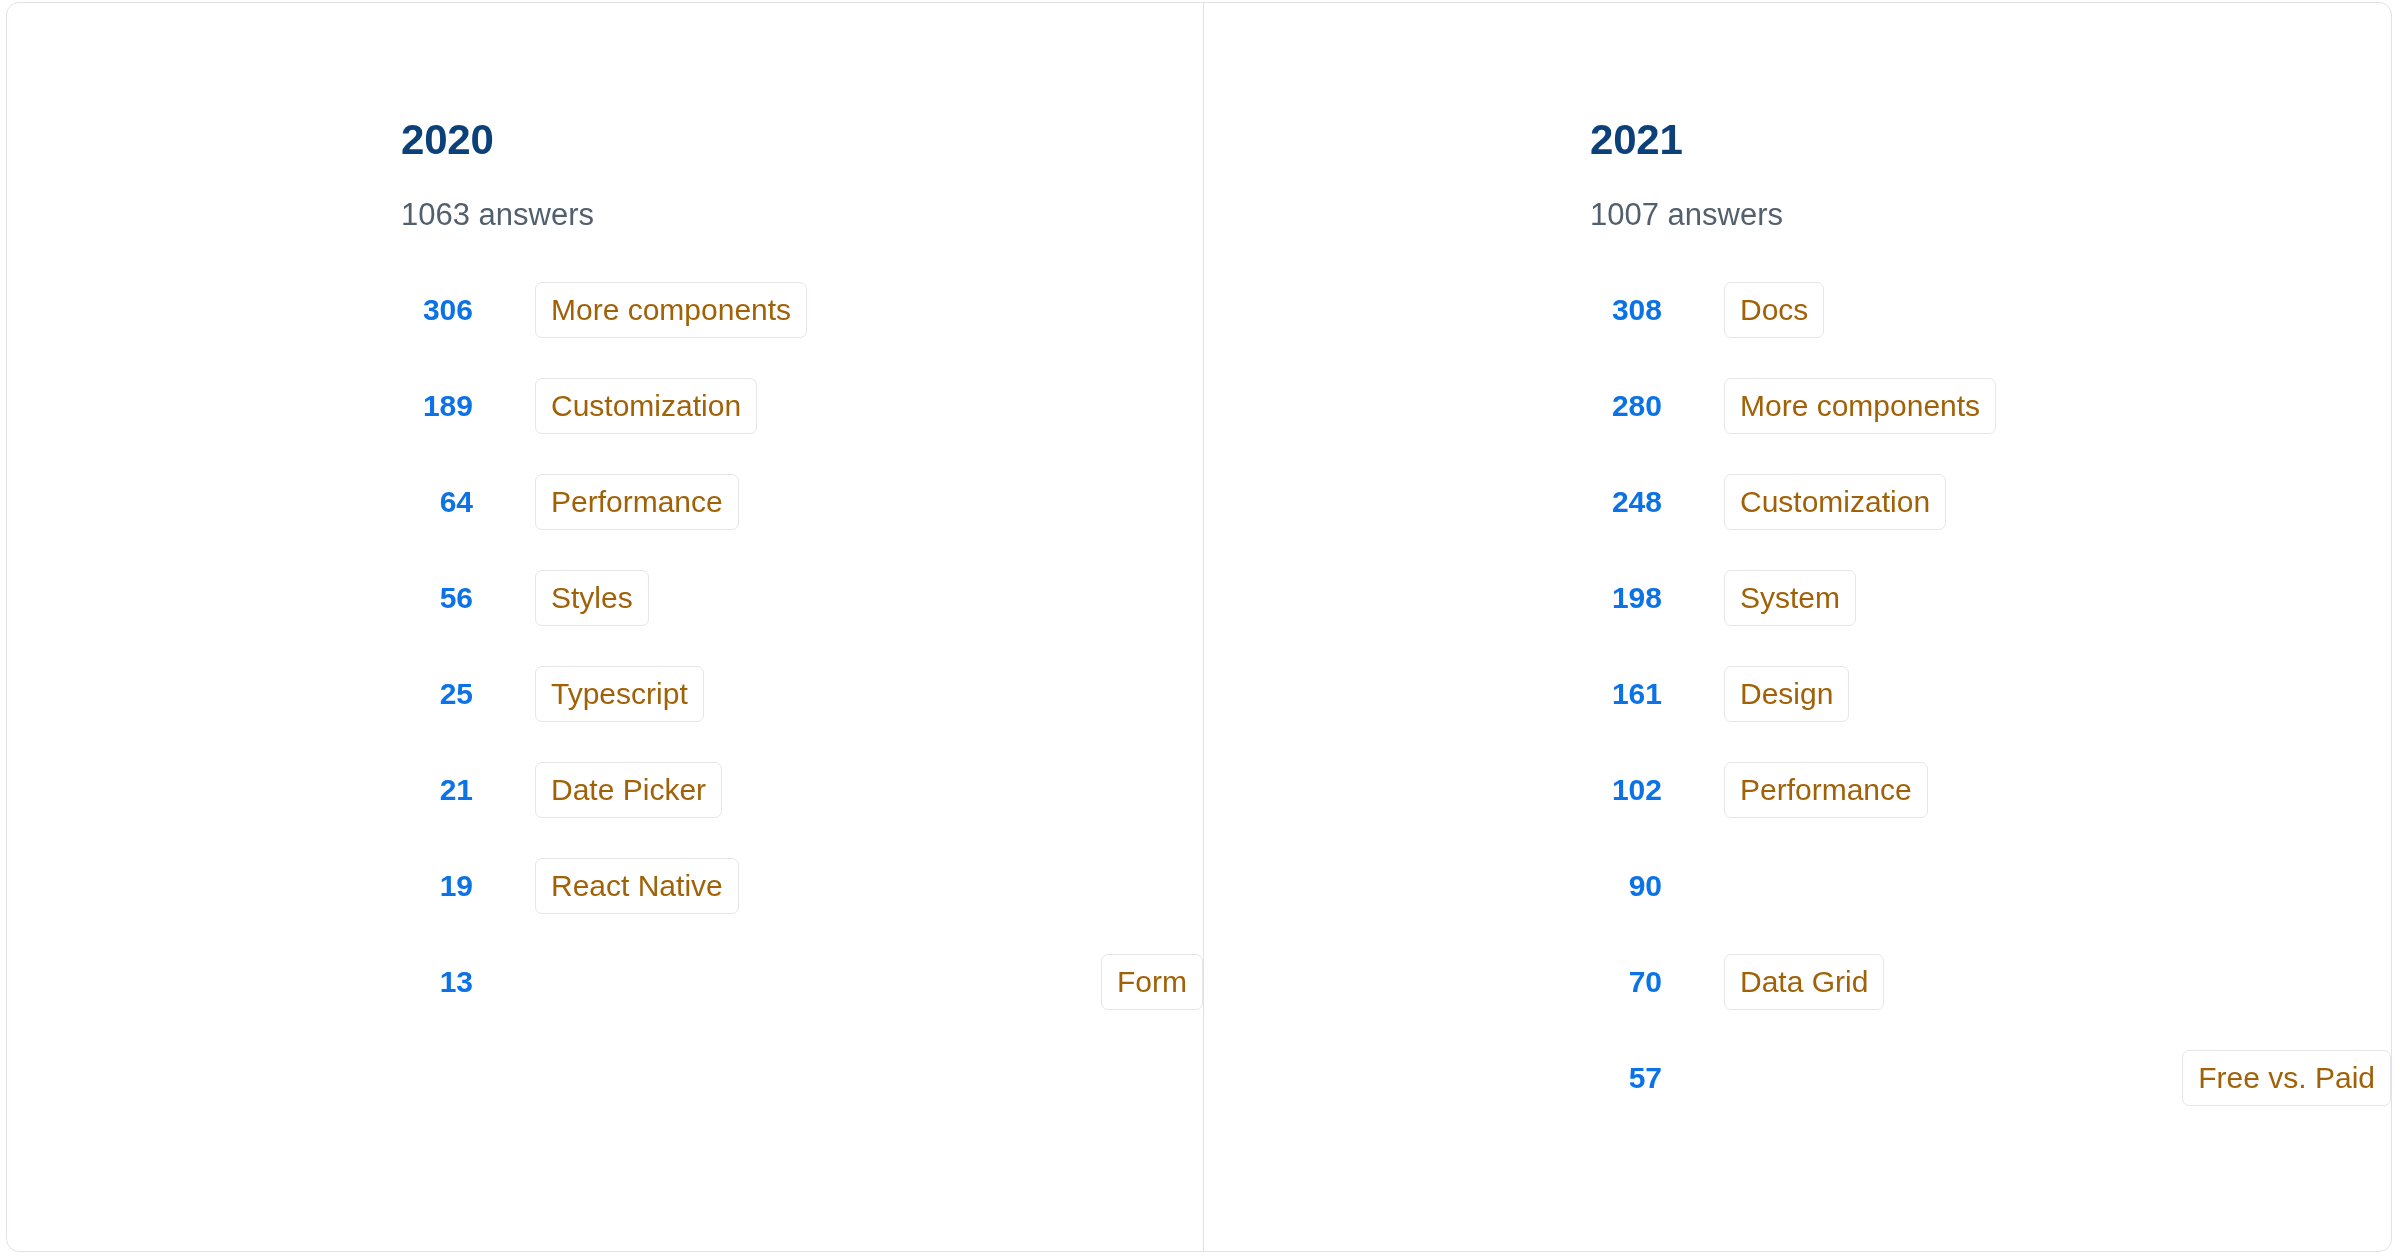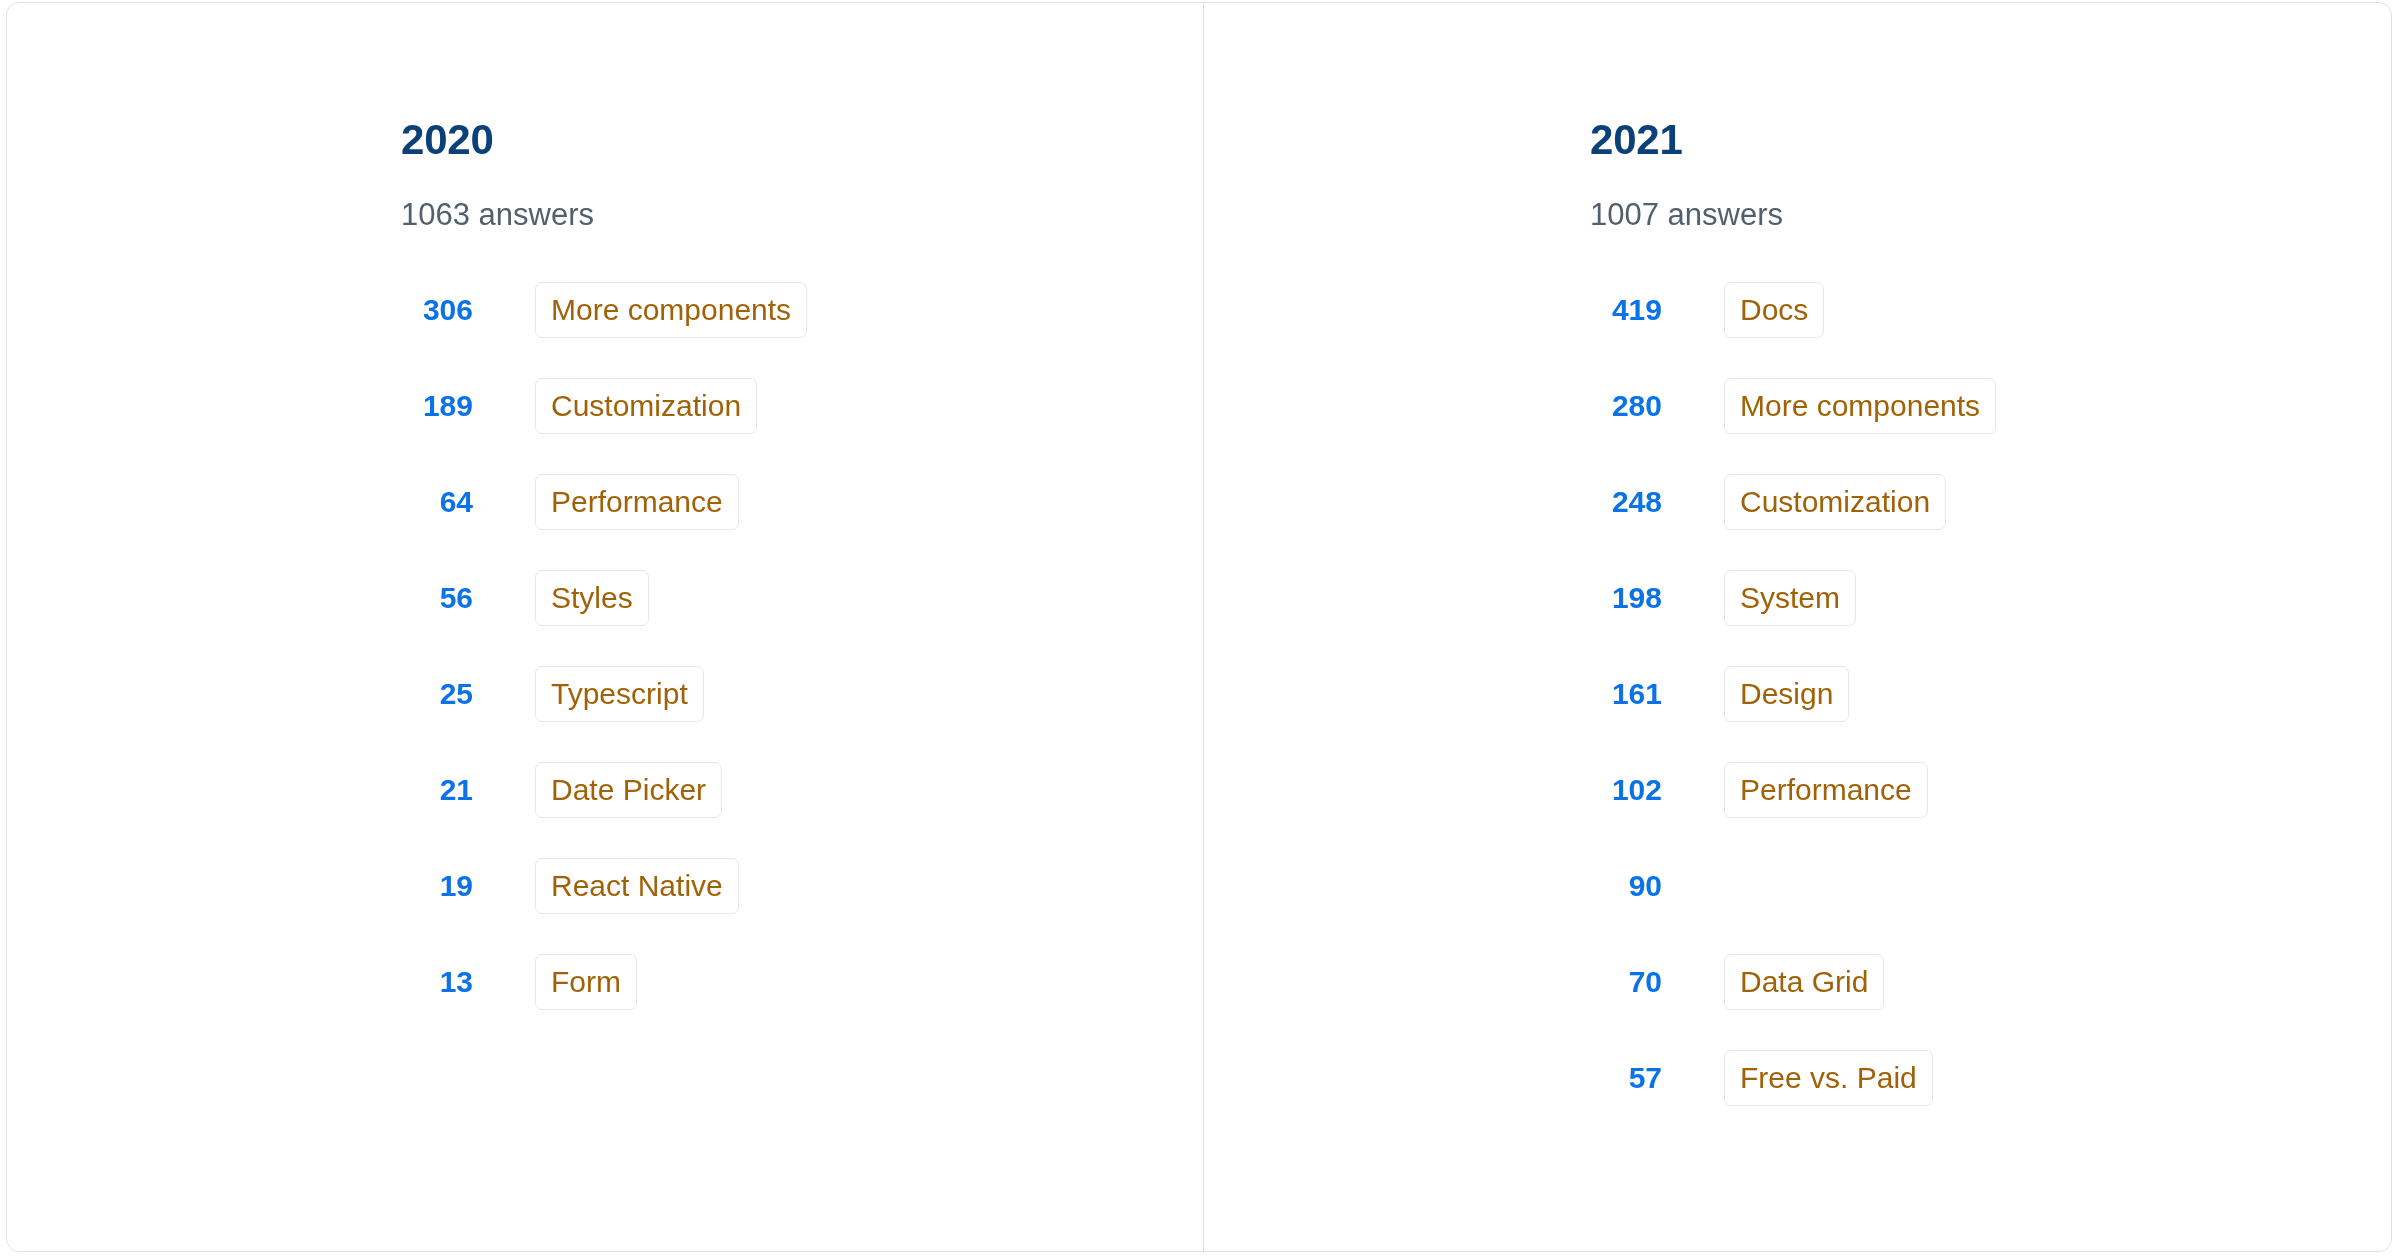--- a/index.html
+++ b/index.html
@@ -79,20 +79,21 @@
   .rank-row {
     display: flex;
     flex-direction: row;
     align-items: center;
     height: 56px;
     margin-bottom: 40px;
     gap: 32px;
   }
   .rank-row:last-child {
     margin-bottom: 0;
+    justify-content: space-between;
   }
 
   .rank-count {
     width: 72px;
     flex: 0 0 72px;
     text-align: right;
     font-size: 30px;
     font-weight: bold;
     color: #0b72e7;
     line-height: 1;
@@ -162,21 +163,21 @@
     </div>
   </section>
 
   <section class="year-panel right">
     <div class="panel-inner">
       <h2 class="year-title">2021</h2>
       <div class="answers-count">1007 answers</div>
 
       <ul class="rank-list">
         <li class="rank-row">
-          <span class="rank-count">419</span>
+          <span class="rank-count">308</span>
           <span class="rank-chip">Docs</span>
         </li>
         <li class="rank-row">
           <span class="rank-count">280</span>
           <span class="rank-chip">More components</span>
         </li>
         <li class="rank-row">
           <span class="rank-count">248</span>
           <span class="rank-chip">Customization</span>
         </li>

